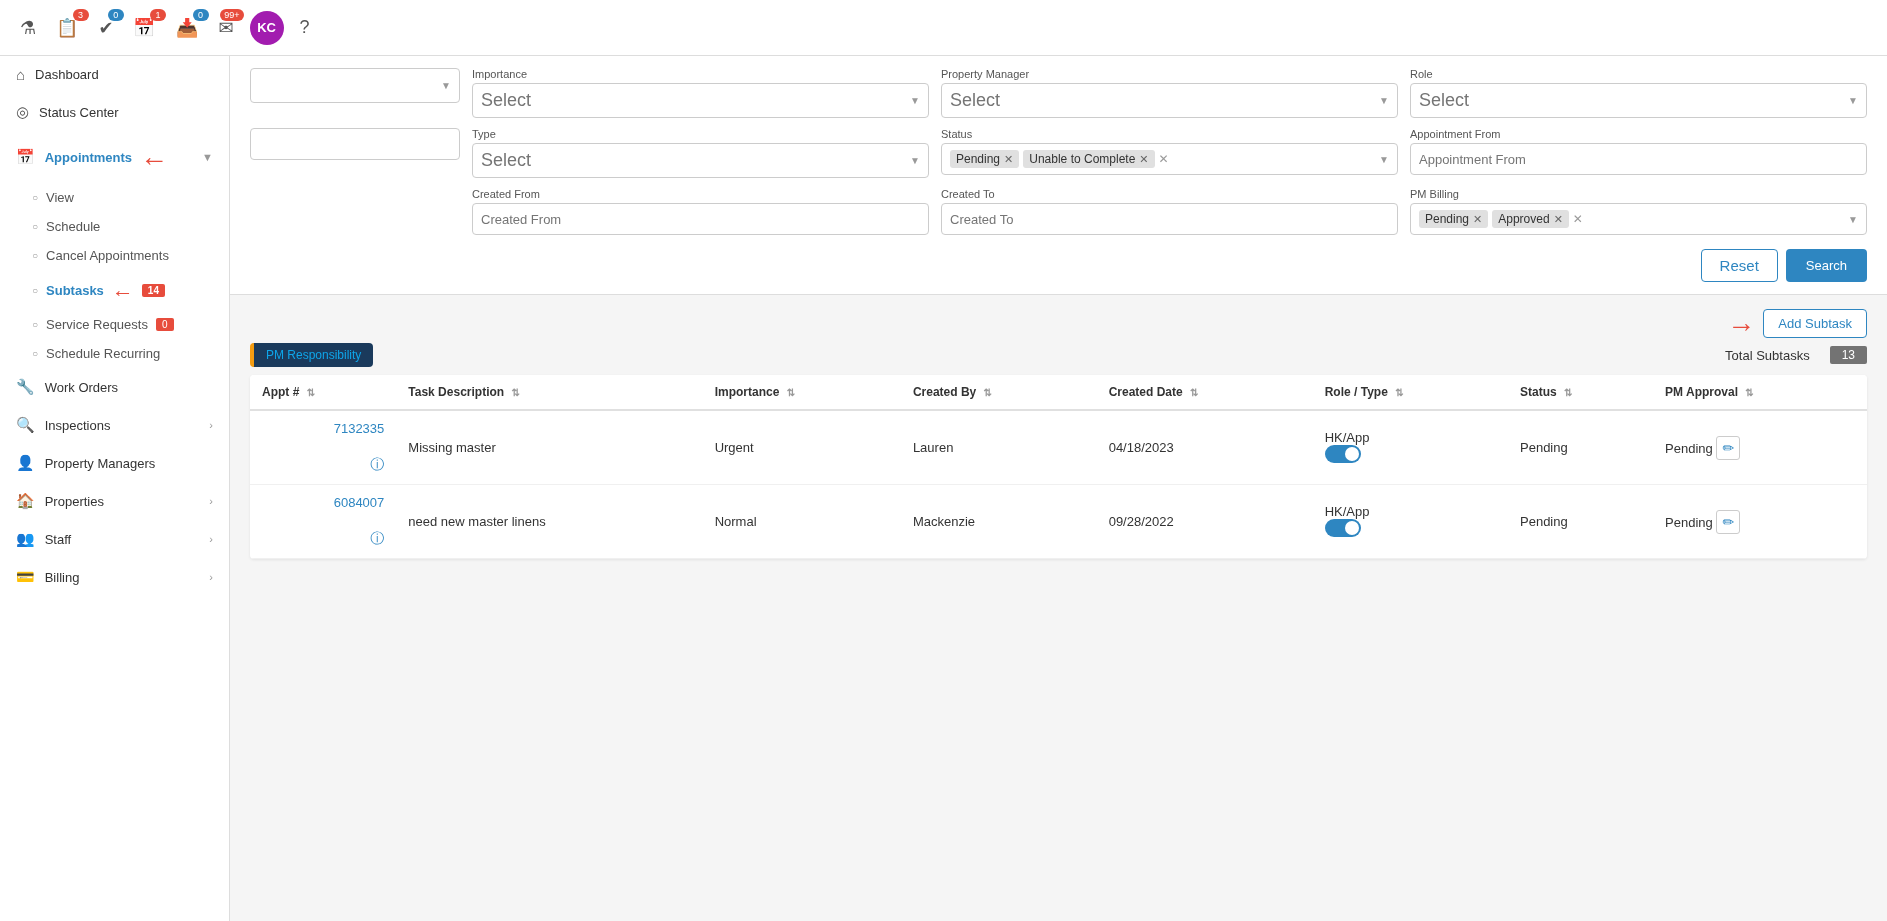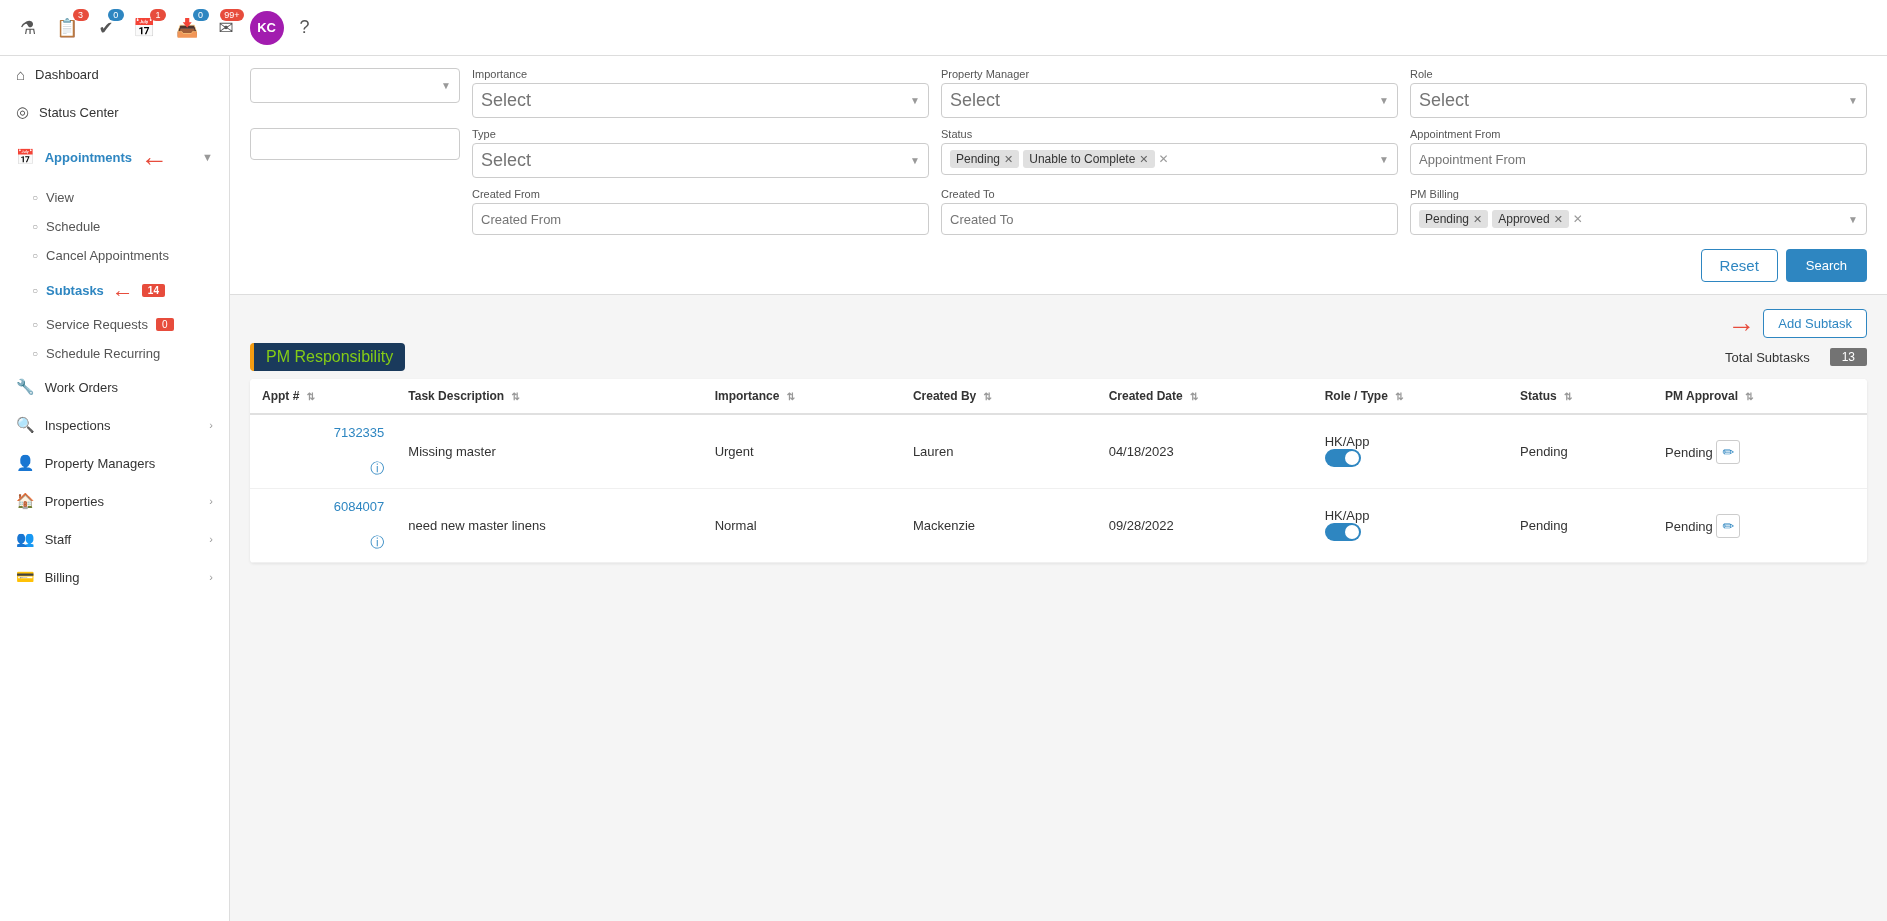--- a/index.html
+++ b/index.html
@@ -49,21 +49,21 @@
     .status-select .chevron { color: #999; font-size: 10px; margin-left: auto; flex-shrink: 0; }
     .status-select .clear { color: #999; font-size: 12px; cursor: pointer; }
     .filter-actions { display: flex; justify-content: flex-end; gap: 8px; padding-top: 4px; }
     .btn-reset { background: #fff; border: 1px solid #2e86c1; color: #2e86c1; border-radius: 4px; padding: 7px 18px; cursor: pointer; font-size: 15px; font-weight: 500; }
     .btn-search { background: #2e86c1; border: none; color: #ffffff; border-radius: 4px; padding: 7px 20px; cursor: pointer; font-size: 13px; font-weight: 500; }
 
     
     .content-area { padding: 12px 20px; flex: 1; }
     .btn-add-subtask { background: #fff; border: 1px solid #2e86c1; color: #2e86c1; border-radius: 4px; padding: 6px 14px; cursor: pointer; font-size: 13px; }
     .table-header-row { display: flex; align-items: center; justify-content: space-between; margin-bottom: 8px; }
-    .pm-responsibility-badge { background: #1a3a5c; color: #84cc16; border-radius: 4px; padding: 5px 12px; font-size: 16px; font-weight: 500; border-left: 4px solid #f39c12; }
+    .pm-responsibility-badge { background: #1a3a5c; color: #0ea5e9; border-radius: 4px; padding: 5px 12px; font-size: 12px; font-weight: 500; border-left: 4px solid #f39c12; }
     .total-subtasks { font-size: 13px; color: #333; display: flex; align-items: center; gap: 20px; }
     .total-badge { background: #737373; color: #fff; border-radius: 2px; padding: 2px 12px; font-size: 12px; }
 
     
     .data-table { width: 100%; border-collapse: collapse; background: #fff; border-radius: 4px; overflow: hidden; box-shadow: 0 1px 3px rgba(0,0,0,0.08); }
     .data-table th { background: #fff; border-bottom: 2px solid #e0e0e0; padding: 10px 12px; text-align: left; font-size: 12px; color: #333; font-weight: 600; white-space: nowrap; }
     .data-table th .sort-icon { color: #999; margin-left: 4px; font-size: 10px; }
     .data-table td { padding: 10px 12px; border-bottom: 1px solid #f0f0f0; font-size: 13px; vertical-align: middle; }
     .appt-link { color: #2e86c1; text-decoration: none; display: flex; align-items: flex-end; gap: 20px; flex-direction: column; }
     .info-icon { color: #2e86c1; font-size: 14px; cursor: pointer; }

